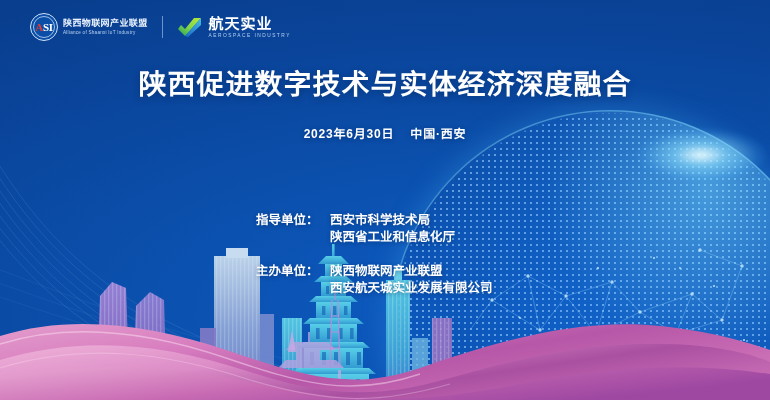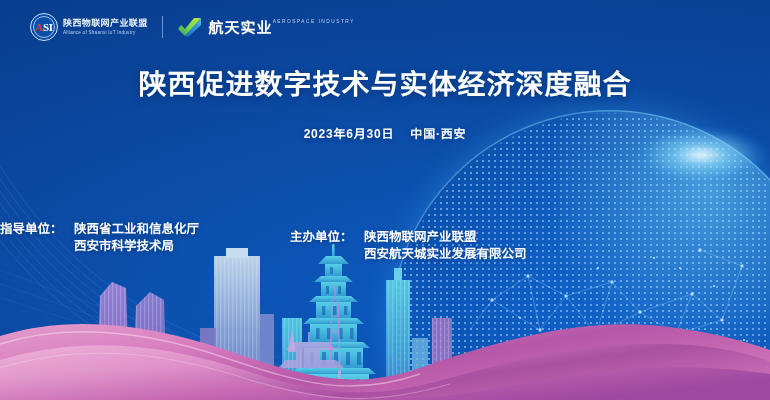--- a/index.html
+++ b/index.html
@@ -150,21 +150,21 @@
 
   .logo-divider {
     width: 1px;
     height: 22px;
     background: rgba(190,216,245,.55);
     margin: 0 14px;
   }
 
   .logo-aero { display: flex; align-items: center; gap: 6px; }
   .aero-mark { width: 26px; height: 22px; flex: 0 0 26px; }
-  .aero-text { display: flex; flex-direction: row; justify-content: center; }
+  .aero-text { display: flex; flex-direction: column; justify-content: center; }
   .aero-cn {
     font-size: 15px;
     font-weight: bold;
     color: #ffffff;
     letter-spacing: 1px;
     line-height: 17px;
     white-space: nowrap;
   }
   .aero-en {
     font-size: 4.8px;
@@ -205,23 +205,22 @@
   .subtitle .gap { display: inline-block; width: 16px; }
 
   
   .orgs {
     position: absolute;
     left: 0;
     right: 0;
     top: 212px;
     z-index: 5;
     display: flex;
-    flex-direction: row;
+    flex-direction: column;
     align-items: center;
-    gap: 32px;
   }
   .org-block {
     display: flex;
     align-items: flex-start;
     font-size: 12.5px;
     line-height: 17px;
     color: #ffffff;
     font-weight: bold;
     text-shadow: 0 1px 4px rgba(2,28,70,.45);
     width: 258px;
@@ -490,22 +489,22 @@
     <div class="subtitle">
       <span>2023年6月30日</span><span class="gap"></span><span>中国·西安</span>
     </div>
   </div>
 
   <div class="orgs">
 
     <div class="org-block">
       <div class="org-label">指导单位：</div>
       <div class="org-values">
+        <span>西安市科学技术局</span>
         <span>陕西省工业和信息化厅</span>
-        <span>西安市科学技术局</span>
       </div>
     </div>
 
     <div class="org-block">
       <div class="org-label">主办单位：</div>
       <div class="org-values">
         <span>陕西物联网产业联盟</span>
         <span>西安航天城实业发展有限公司</span>
       </div>
     </div>

